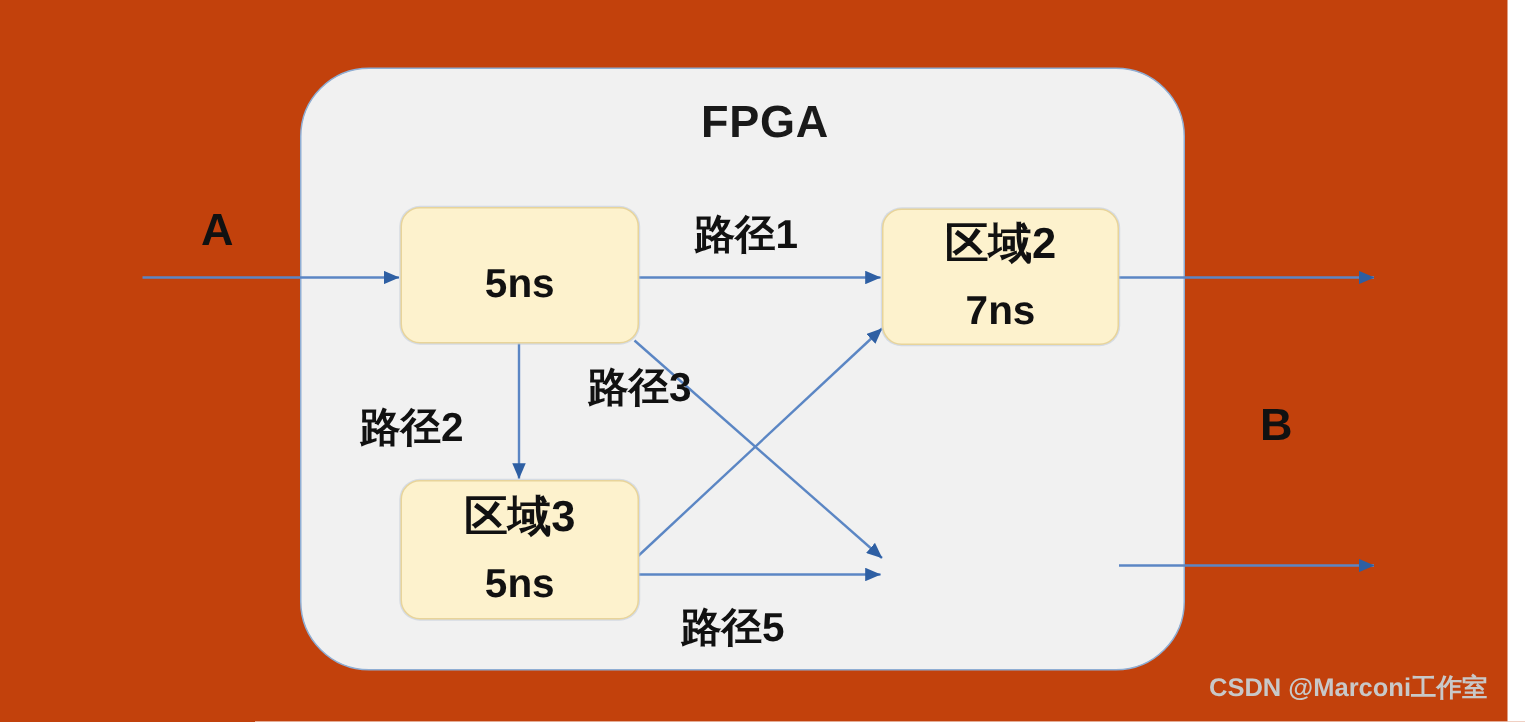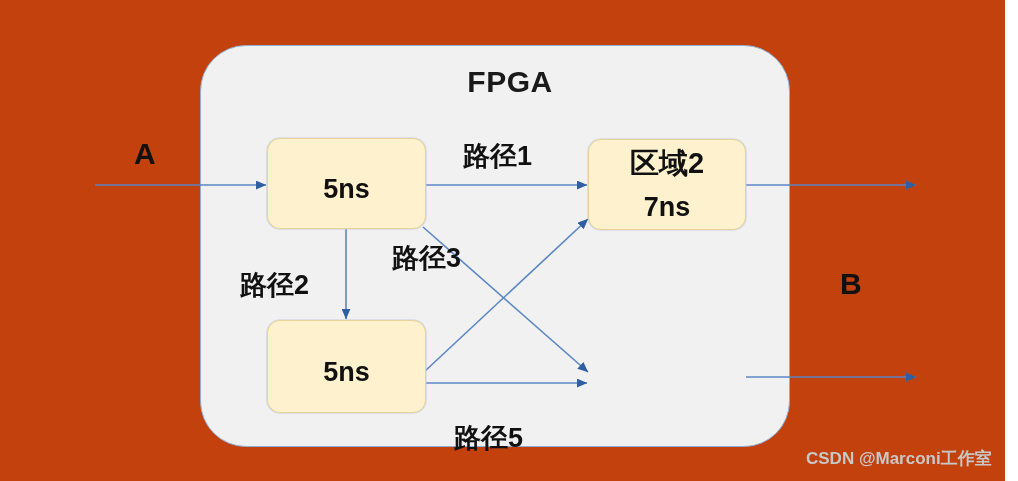--- a/index.html
+++ b/index.html
@@ -83,21 +83,21 @@
     font-size: 27px;
     line-height: 33px;
     color: #111111;
     white-space: nowrap;
     text-align: center;
   }
   #label-path1 { left: 463px; top: 140px; }
   #label-path2 { left: 240px; top: 249px; margin-top: 20px; }
   #label-path3 { left: 392px; top: 242px; }
   #label-path4 { left: 549px; top: 244px; }
-  #label-path5 { left: 454px; top: 402px; margin-top: 20px; }
+  #label-path5 { left: 454px; top: 402px; }
 
   .io-label {
     position: absolute;
     font-size: 30px;
     line-height: 36px;
     color: #111111;
   }
   #label-io-a { left: 134px; top: 136px; }
   #label-io-b { left: 840px; top: 266px; }
 
@@ -162,20 +162,21 @@
   <div class="region-box" id="box-region1">
     <div class="region-delay">5ns</div>
   </div>
 
   <div class="region-box" id="box-region2">
     <div class="region-name">区域2</div>
     <div class="region-delay">7ns</div>
   </div>
 
   <div class="region-box" id="box-region3">
+    <div class="region-name">区域3</div>
     <div class="region-delay">5ns</div>
   </div>
 
 
   <div class="path-label" id="label-path1">路径1</div>
   <div class="path-label" id="label-path2">路径2</div>
   <div class="path-label" id="label-path3">路径3</div>
   <div class="path-label" id="label-path5">路径5</div>
 
   <div class="io-label" id="label-io-a">A</div>

